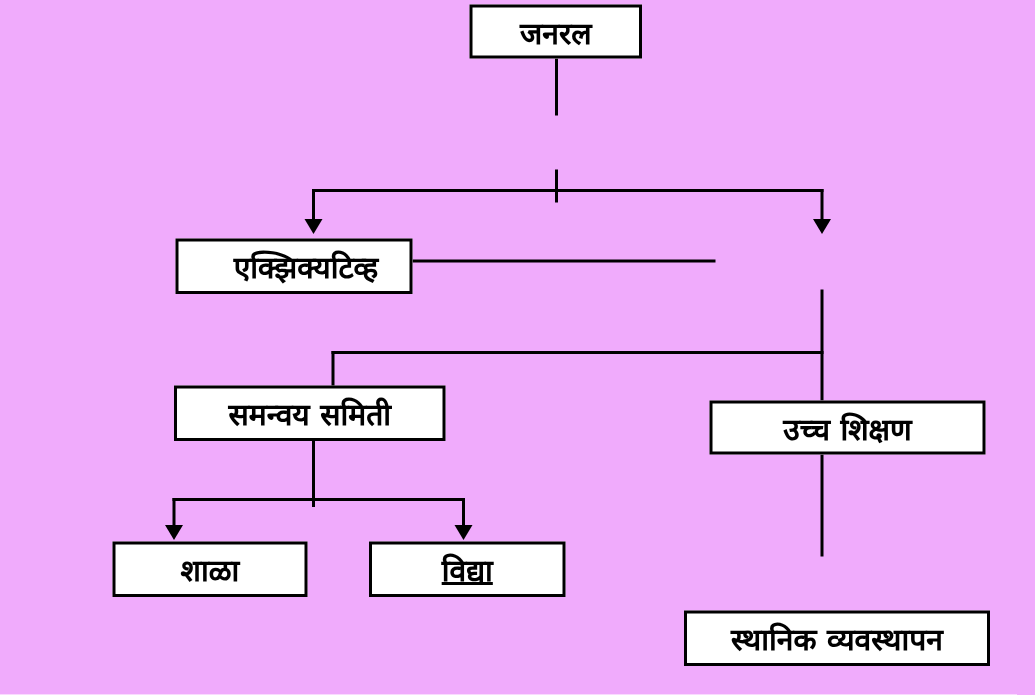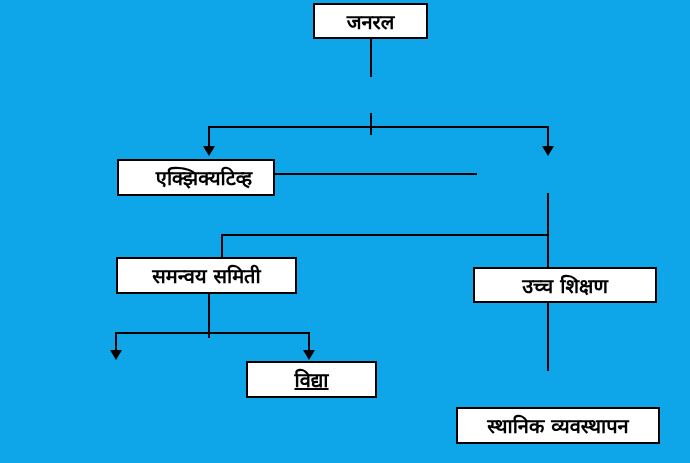--- a/index.html
+++ b/index.html
@@ -4,21 +4,21 @@
 <style>
   html, body {
     margin: 0;
     padding: 0;
     background: #ffffff;
   }
   .canvas {
     position: relative;
     width: 690px;
     height: 463px;
-    background: #0ea5e9;
+    background: #f0abfc;
     font-family: "DejaVu Sans", "Liberation Sans", sans-serif;
     overflow: hidden;
   }
   .node {
     position: absolute;
     box-sizing: border-box;
     border: 2px solid #000000;
     background: #ffffff;
     color: #000000;
     font-weight: 700;
@@ -71,18 +71,19 @@
   <div class="node" style="left:313px; top:3px;   width:115px; height:36px;">जनरल</div>
 
 
   <div class="node" style="left:117px; top:159px; width:158px; height:37px;padding-left:16px;">एक्झिक्यटिव्ह</div>
 
 
   <div class="node" style="left:116px; top:257px; width:181px; height:37px;">समन्वय समिती</div>
 
   <div class="node" style="left:473px; top:267px; width:184px; height:36px;">उच्च शिक्षण</div>
 
+  <div class="node" style="left:75px;  top:361px; width:130px; height:37px;">शाळा</div>
 
   <div class="node" style="left:246px; top:361px; width:131px; height:37px;text-decoration:underline;">विद्या</div>
 
   <div class="node" style="left:456px; top:371px; width:204px; height:37px;margin-top:36px;">स्थानिक व्यवस्थापन</div>
 
 </div>
 
 </body></html>

